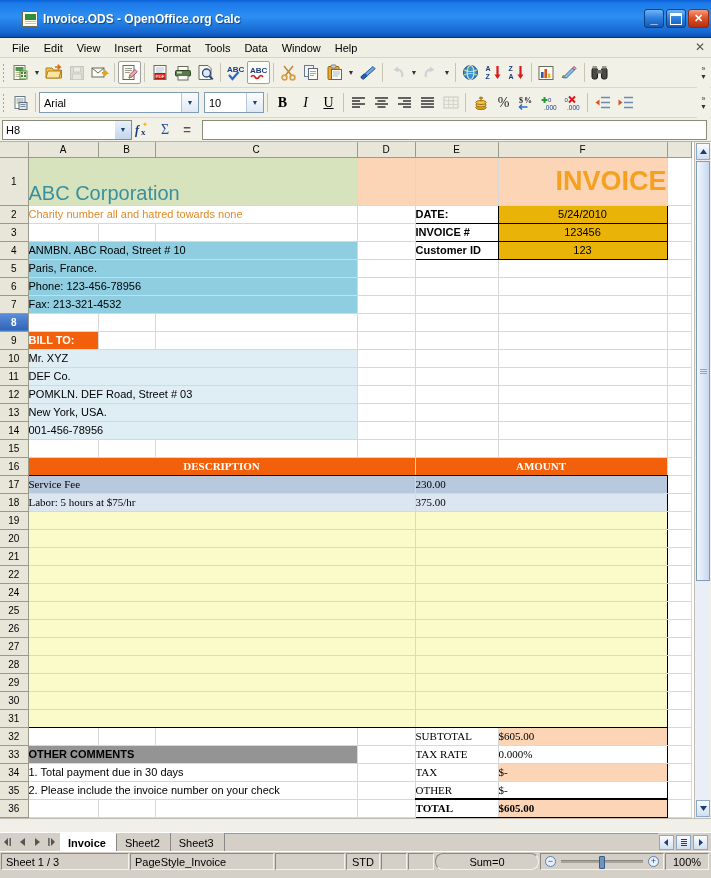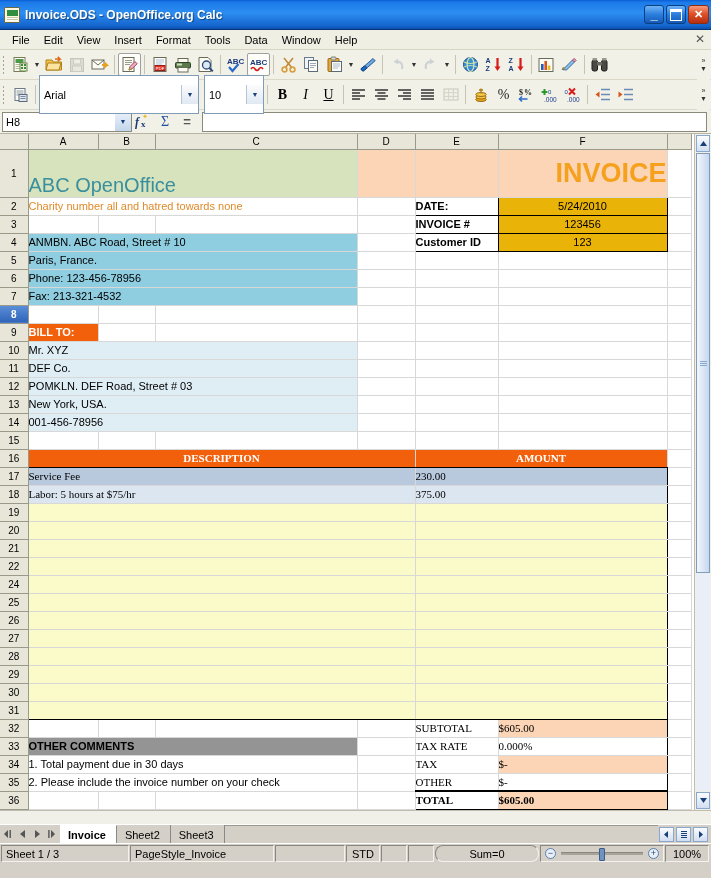--- a/index.html
+++ b/index.html
@@ -7,24 +7,24 @@
     margin: 0; padding: 0;
     width: 711px; height: 878px;
     overflow: hidden;
     font-family: "Liberation Sans", sans-serif;
     font-size: 11px;
     background: #d4d0c8;
   }
 
   
   #titlebar {
-    height: 30px;
+    height: 38px;
     background: linear-gradient(to bottom, #0a5fd4 0%, #1b7ae8 8%, #2d8ef2 45%, #1566cf 88%, #0d4fae 100%);
     display: flex; align-items: center;
-    padding: 0 2px 0 4px;
+    padding: 0 2px 0 22px;
     border-bottom: 1px solid #04347a;
   }
   #titlebar .tb-icon {
     width: 16px; height: 16px; margin-right: 5px;
     background: #fff8e0;
     border: 1px solid #6a6a4a;
     position: relative; flex: 0 0 auto;
     border-radius: 1px;
   }
   #titlebar .tb-icon::before {
@@ -101,21 +101,21 @@
   }
   .tb-overflow {
     position: absolute; right: 1px; top: 0; width: 13px; height: 30px;
     display: flex; flex-direction: column; align-items: center; justify-content: center;
     font-size: 8px; color: #333; cursor: pointer; background: #f2f1e8;
   }
   .tb-overflow .chev { font-size: 7px; line-height: 8px; }
 
   
   .combo {
-    height: 39px; background: #fff; border: 1px solid #7f9db9;
+    height: 21px; background: #fff; border: 1px solid #7f9db9;
     display: flex; align-items: center; flex: 0 0 auto;
     font-size: 11px; padding-left: 4px; cursor: text; position: relative;
   }
   .combo .val { flex: 1 1 auto; overflow: hidden; white-space: nowrap; }
   .combo .drop {
     width: 17px; height: 19px; flex: 0 0 auto; margin: 0 0 0 2px;
     background: linear-gradient(to bottom,#fcfcfc,#dfe8f2);
     border-left: 1px solid #b4c6da;
     display: flex; align-items: center; justify-content: center;
     font-size: 7px; color: #17407a; cursor: pointer;
@@ -766,21 +766,21 @@
           <th class="colhdr">B</th>
           <th class="colhdr">C</th>
           <th class="colhdr">D</th>
           <th class="colhdr">E</th>
           <th class="colhdr">F</th>
           <th class="colhdr"></th>
         </tr>
 
         <tr style="height:48px">
           <td class="rowhdr">1</td>
-          <td class="cell f-green t-company" colspan="3">ABC OpenOffice</td>
+          <td class="cell f-green t-company" colspan="3">ABC Corporation</td>
           <td class="cell f-peach"></td>
           <td class="cell f-peach"></td>
           <td class="cell f-peach t-invoice">INVOICE</td>
           <td class="cell f-white"></td>
         </tr>
 
         <tr>
           <td class="rowhdr">2</td>
           <td class="cell t-tagline" colspan="3">Charity number all and hatred towards none</td>
           <td class="cell"></td>

